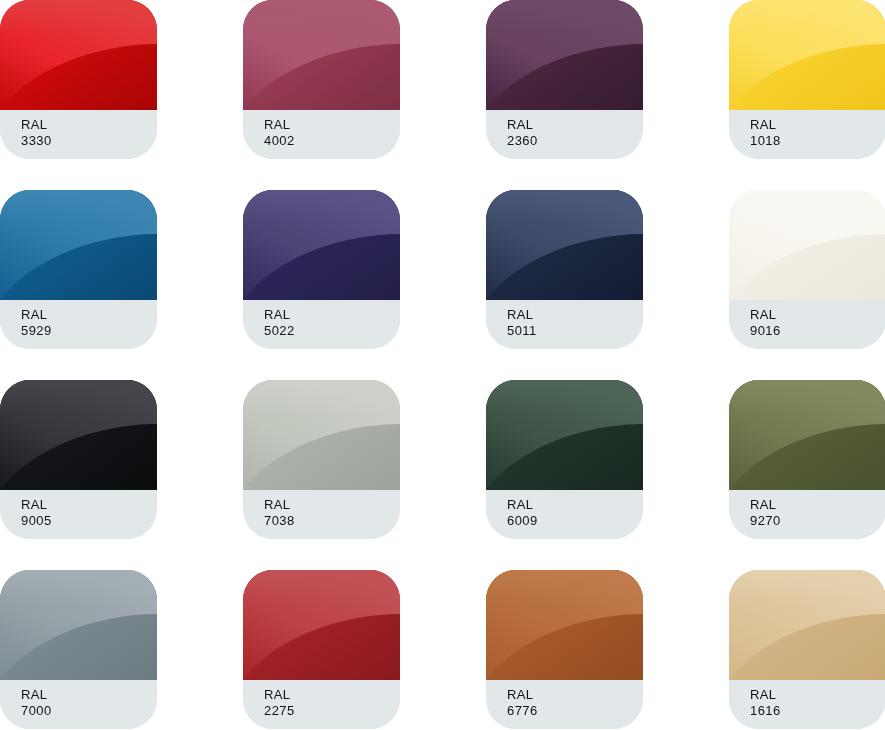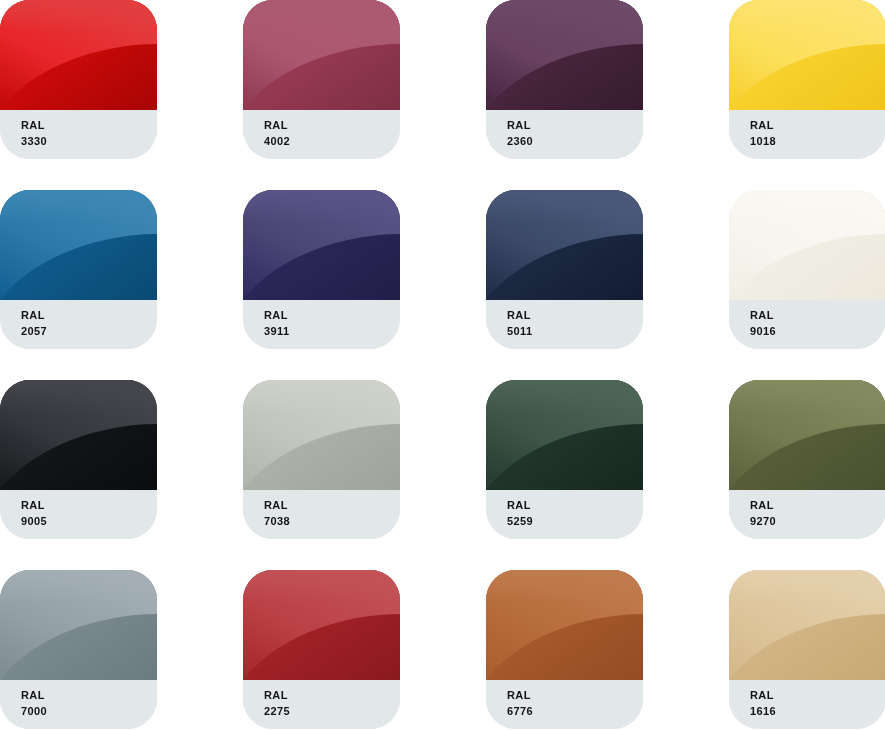--- a/index.html
+++ b/index.html
@@ -61,22 +61,22 @@
     height: 49px;
     background: #e2e7e9;
     box-sizing: border-box;
     padding: 7px 0 0 21px;
   }
 
   .swatch-label .ral-word,
   .swatch-label .ral-code {
     display: block;
     font-family: "Liberation Sans", sans-serif;
-    font-weight: bold;
-    font-size: 11px;
+    font-weight: normal;
+    font-size: 13px;
     line-height: 16px;
     letter-spacing: 0.4px;
     color: #121417;
   }
 </style>
 </head>
 <body>
 
 <div class="swatch-grid">
     <div class="swatch-card">
@@ -219,21 +219,21 @@
               <stop offset="100%" stop-color="#3d87b4" stop-opacity="0"></stop>
             </linearGradient>
           </defs>
           <rect x="0" y="0" width="157" height="110" fill="url(#base4)"></rect>
           <path d="M0,110 L0,0 L157,0 L157,44 C97.34,44 31.400000000000002,68.2 0,110 Z" fill="url(#gloss4)"></path>
           <rect x="0" y="0" width="157" height="33" fill="url(#sheen4)"></rect>
         </svg>
       </div>
       <div class="swatch-label">
         <span class="ral-word">RAL</span>
-        <span class="ral-code">2057</span>
+        <span class="ral-code">5929</span>
       </div>
     </div>
     <div class="swatch-card">
       <div class="swatch-colour">
         <svg viewBox="0 0 157 110" preserveAspectRatio="none">
           <defs>
             <linearGradient id="base5" x1="0%" y1="0%" x2="100%" y2="100%">
               <stop offset="0%" stop-color="#2e2a5c"></stop>
               <stop offset="38%" stop-color="#2c2759"></stop>
               <stop offset="100%" stop-color="#221e48"></stop>
@@ -249,21 +249,21 @@
               <stop offset="100%" stop-color="#5a5486" stop-opacity="0"></stop>
             </linearGradient>
           </defs>
           <rect x="0" y="0" width="157" height="110" fill="url(#base5)"></rect>
           <path d="M0,110 L0,0 L157,0 L157,44 C97.34,44 31.400000000000002,68.2 0,110 Z" fill="url(#gloss5)"></path>
           <rect x="0" y="0" width="157" height="33" fill="url(#sheen5)"></rect>
         </svg>
       </div>
       <div class="swatch-label">
         <span class="ral-word">RAL</span>
-        <span class="ral-code">3911</span>
+        <span class="ral-code">5022</span>
       </div>
     </div>
     <div class="swatch-card">
       <div class="swatch-colour">
         <svg viewBox="0 0 157 110" preserveAspectRatio="none">
           <defs>
             <linearGradient id="base6" x1="0%" y1="0%" x2="100%" y2="100%">
               <stop offset="0%" stop-color="#1f2c47"></stop>
               <stop offset="38%" stop-color="#1e2a44"></stop>
               <stop offset="100%" stop-color="#131c33"></stop>
@@ -399,21 +399,21 @@
               <stop offset="100%" stop-color="#4d6556" stop-opacity="0"></stop>
             </linearGradient>
           </defs>
           <rect x="0" y="0" width="157" height="110" fill="url(#base10)"></rect>
           <path d="M0,110 L0,0 L157,0 L157,44 C97.34,44 31.400000000000002,68.2 0,110 Z" fill="url(#gloss10)"></path>
           <rect x="0" y="0" width="157" height="33" fill="url(#sheen10)"></rect>
         </svg>
       </div>
       <div class="swatch-label">
         <span class="ral-word">RAL</span>
-        <span class="ral-code">5259</span>
+        <span class="ral-code">6009</span>
       </div>
     </div>
     <div class="swatch-card">
       <div class="swatch-colour">
         <svg viewBox="0 0 157 110" preserveAspectRatio="none">
           <defs>
             <linearGradient id="base11" x1="0%" y1="0%" x2="100%" y2="100%">
               <stop offset="0%" stop-color="#5a613a"></stop>
               <stop offset="38%" stop-color="#585f38"></stop>
               <stop offset="100%" stop-color="#4a5130"></stop>

